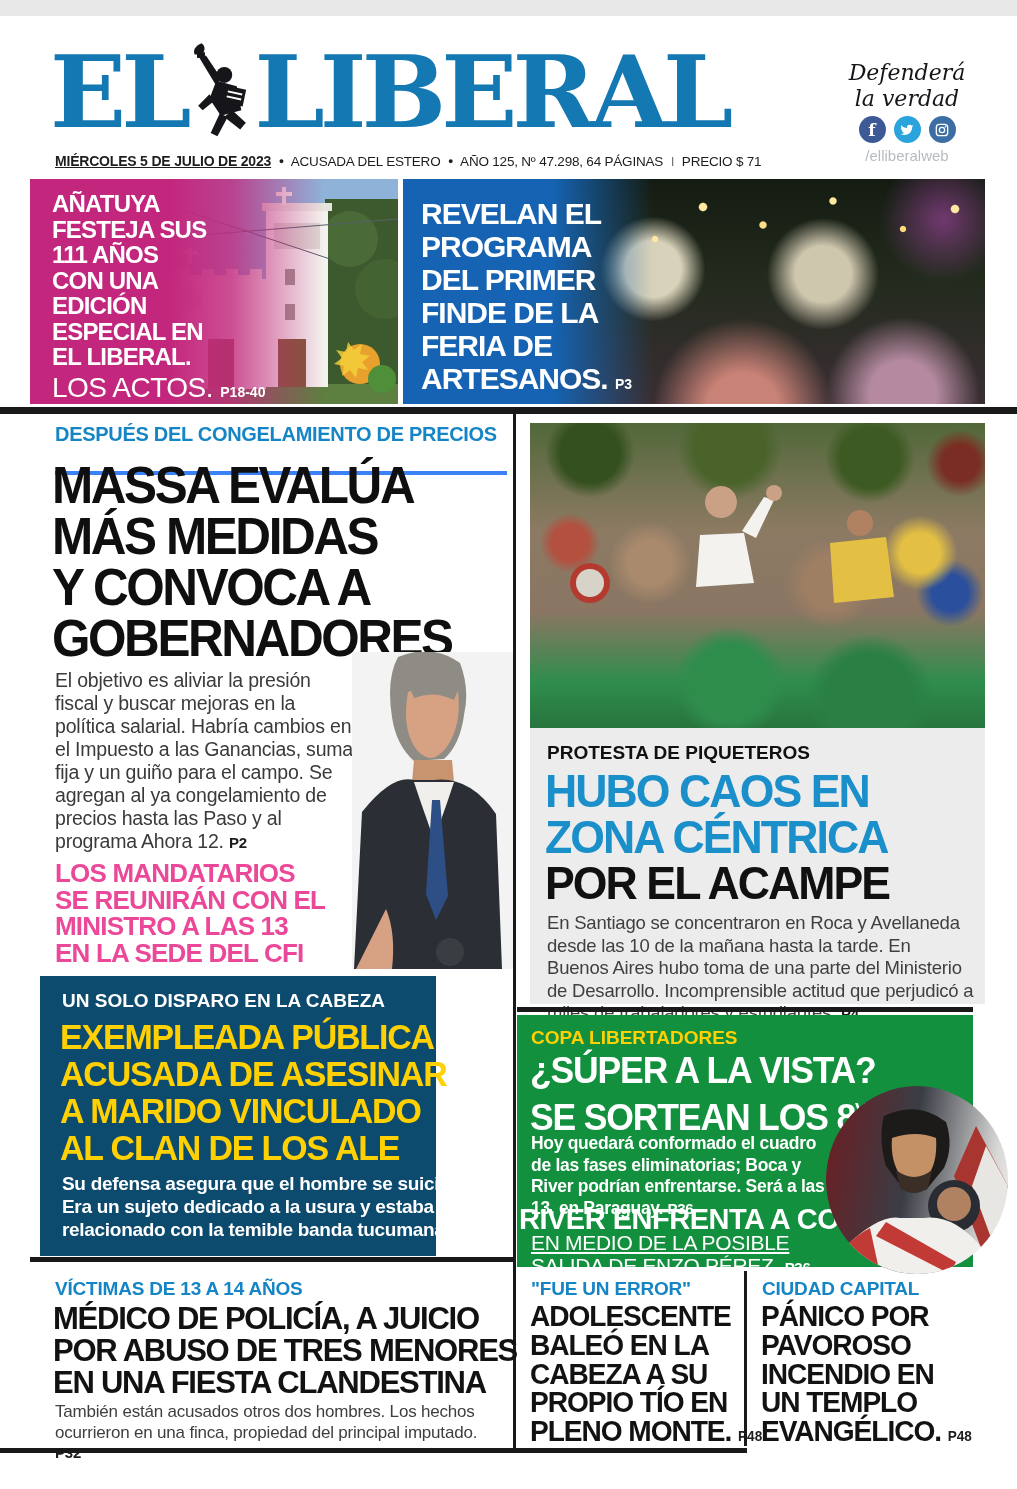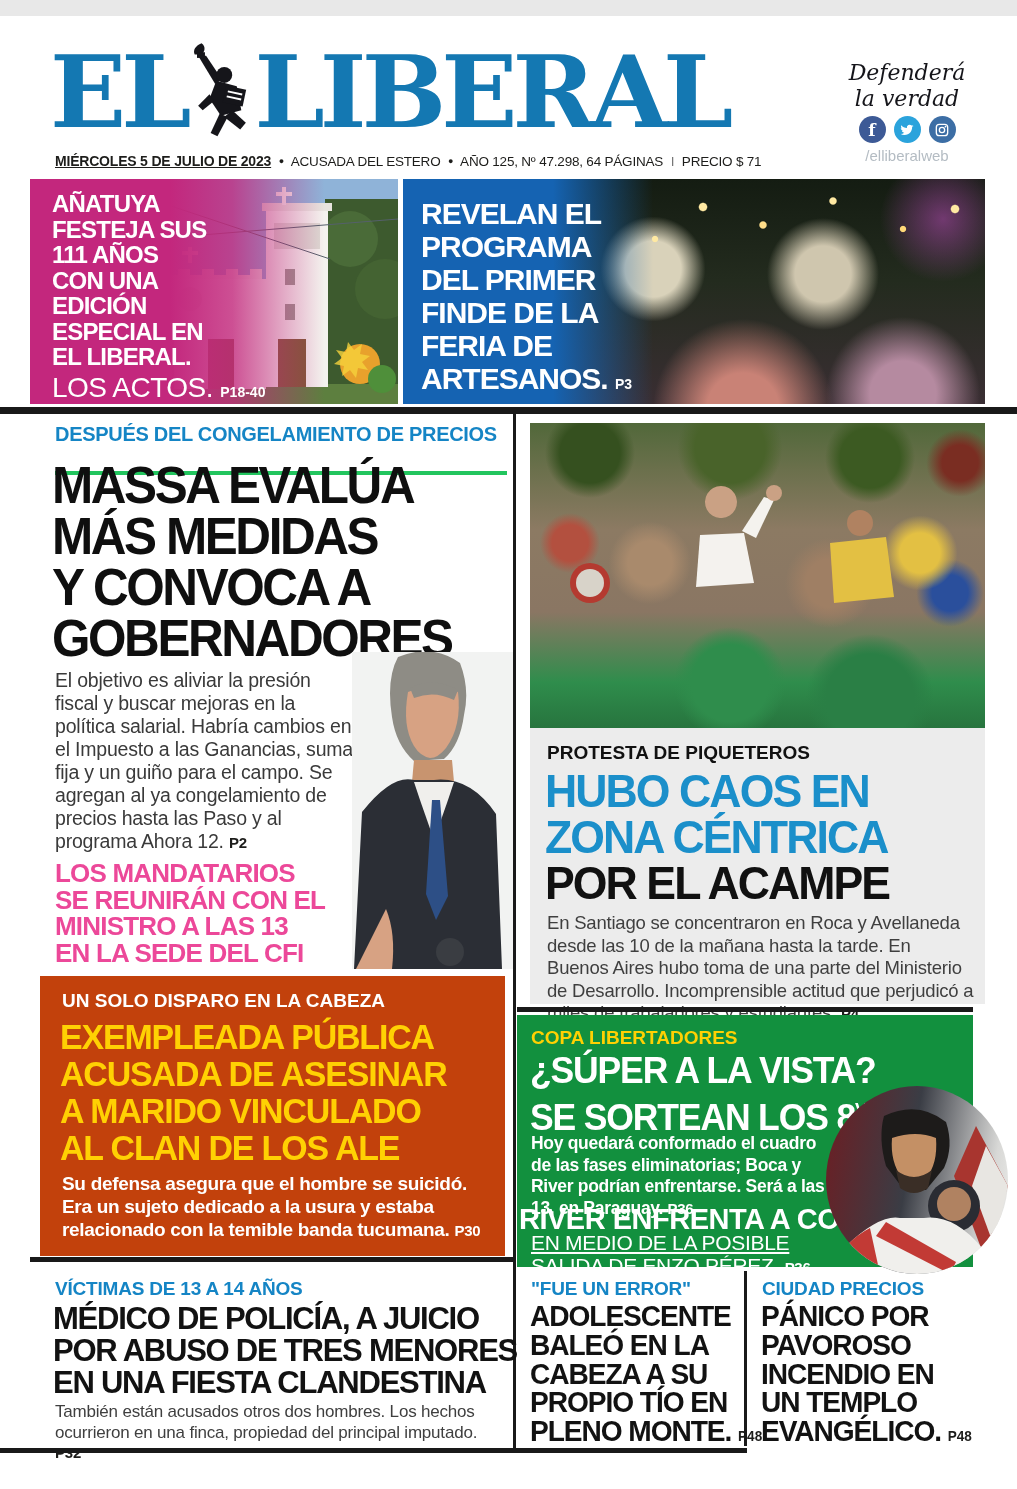--- a/index.html
+++ b/index.html
@@ -54,30 +54,30 @@
   .rule{background:#191919;}
   .r1{left:0;top:391px;width:1017px;height:7px;}
   .vd1{left:513px;top:391px;width:3px;height:1046px;}
   .r2{left:517px;top:991px;width:456px;height:5px;}
   .r3{left:30px;top:1241px;width:483px;height:5px;}
   .vd2{left:744px;top:1255px;width:3px;height:175px;}
   .r4{left:0;top:1432px;width:747px;height:5px;}
 
   
   .kicker{color:#1585c5;font-weight:800;font-size:20px;letter-spacing:-0.3px;}
-  .kicker-main{left:55px;top:407px;width:452px;padding-bottom:25px;border-bottom:4px solid #22c55e;}
+  .kicker-main{left:55px;top:407px;width:452px;padding-bottom:25px;border-bottom:4px solid #3b82f6;}
   .headline-main{left:52px;top:444px;color:#0f0f0f;font-weight:800;font-size:51px;line-height:51px;
       letter-spacing:-2.5px;transform:scaleX(.97);transform-origin:left top;white-space:nowrap;}
   .body-main{left:55px;top:653px;width:302px;color:#3a3a3a;font-size:19.5px;line-height:23px;letter-spacing:-0.2px;}
   .bref{font-weight:800;color:#1d1d1b;font-size:15px;}
   .subhead{left:55px;top:844px;color:#ec4899;font-weight:700;font-size:26px;line-height:26.5px;letter-spacing:-0.8px;white-space:nowrap;}
   .photo-massa{left:352px;top:636px;width:161px;height:317px;}
 
   
-  .box-red{left:40px;top:960px;width:465px;height:280px;background:#c2410c;color:#fff;}
+  .box-red{left:40px;top:960px;width:396px;height:280px;background:#0c4a6e;color:#fff;}
   .box-red .kk{position:absolute;left:22px;top:14px;font-weight:800;font-size:19px;}
   .box-red .hl{position:absolute;left:20px;top:42px;color:#ffd103;font-weight:800;font-size:35px;line-height:37px;
       letter-spacing:-1.2px;transform:scaleX(.97);transform-origin:left top;white-space:nowrap;}
   .box-red .bd{position:absolute;left:22px;top:196px;width:425px;font-weight:700;font-size:19px;line-height:23px;letter-spacing:-0.3px;}
   .box-red .bref{color:#fff;}
 
   
   .photo-protest{left:530px;top:407px;width:455px;height:305px;overflow:hidden;
      background:
        radial-gradient(circle 60px at 60px 30px,#35501f 0 50%,rgba(0,0,0,0) 75%),
@@ -380,21 +380,21 @@
     <div>ADOLESCENTE</div>
     <div>BALEÓ EN LA</div>
     <div>CABEZA A SU</div>
     <div>PROPIO TÍO EN</div>
     <div>
       <span>PLENO MONTE.</span>
       <span class="href">P48</span>
     </div>
   </div>
 
-  <div class="abs bk br-k">CIUDAD PRECIOS</div>
+  <div class="abs bk br-k">CIUDAD CAPITAL</div>
   <div class="abs br-h">
     <div>PÁNICO POR</div>
     <div>PAVOROSO</div>
     <div>INCENDIO EN</div>
     <div>UN TEMPLO</div>
     <div>
       <span>EVANGÉLICO.</span>
       <span class="href">P48</span>
     </div>
   </div>

